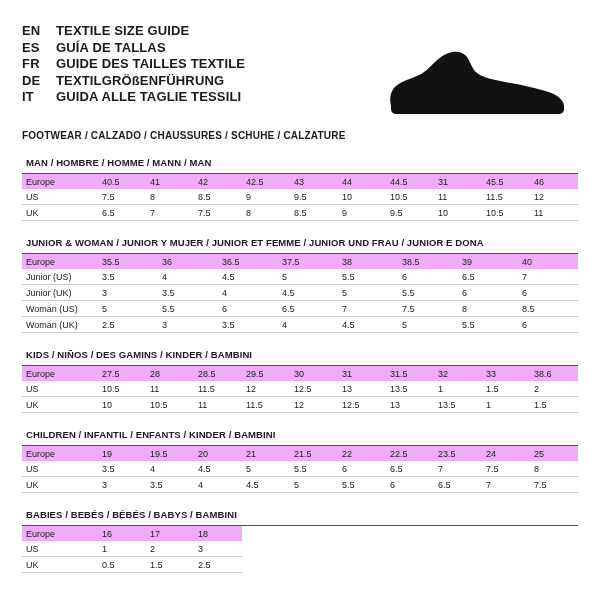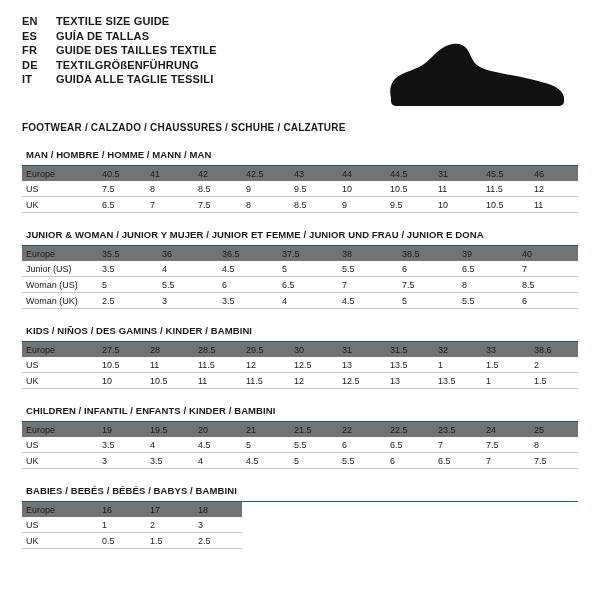--- a/index.html
+++ b/index.html
@@ -22,22 +22,23 @@
     padding: 16px 22px 0 22px;
   }
 
   
   .header {
     position: relative;
     height: 92px;
   }
   .lang-table {
     border-collapse: collapse;
-    font-size: 11px;
+    font-size: 13px;
     line-height: 1.0;
+    margin-top: 8px;
   }
   .lang-table td {
     padding: 0 0 3.5px 0;
     vertical-align: top;
     white-space: nowrap;
   }
   .lang-code {
     width: 34px;
     font-weight: bold;
     letter-spacing: 0.2px;
@@ -81,21 +82,21 @@
   }
   table.sizes td {
     height: 15px;
     padding: 0 0 0 4px;
     vertical-align: middle;
     border: none;
     color: #1a1a1a;
     white-space: nowrap;
   }
   table.sizes tr.shaded td {
-    background: #737373;
+    background: #f0abfc;
   }
   table.sizes tr.row-line td {
     border-bottom: 1px solid #c9c9c9;
   }
   table.sizes td.label {
     width: 72px;
   }
   
   .babies td.empty-shade {
     background: #ffffff !important;
@@ -211,20 +212,31 @@
               <td>3.5</td>
               <td>4</td>
               <td>4.5</td>
               <td>5</td>
               <td>5.5</td>
               <td>6</td>
               <td>6.5</td>
               <td>7</td>
             </tr>
             <tr class="row-line">
+              <td class="label">Junior (UK)</td>
+              <td>3</td>
+              <td>3.5</td>
+              <td>4</td>
+              <td>4.5</td>
+              <td>5</td>
+              <td>5.5</td>
+              <td>6</td>
+              <td>6</td>
+            </tr>
+            <tr class="row-line">
               <td class="label">Woman (US)</td>
               <td>5</td>
               <td>5.5</td>
               <td>6</td>
               <td>6.5</td>
               <td>7</td>
               <td>7.5</td>
               <td>8</td>
               <td>8.5</td>
             </tr>

